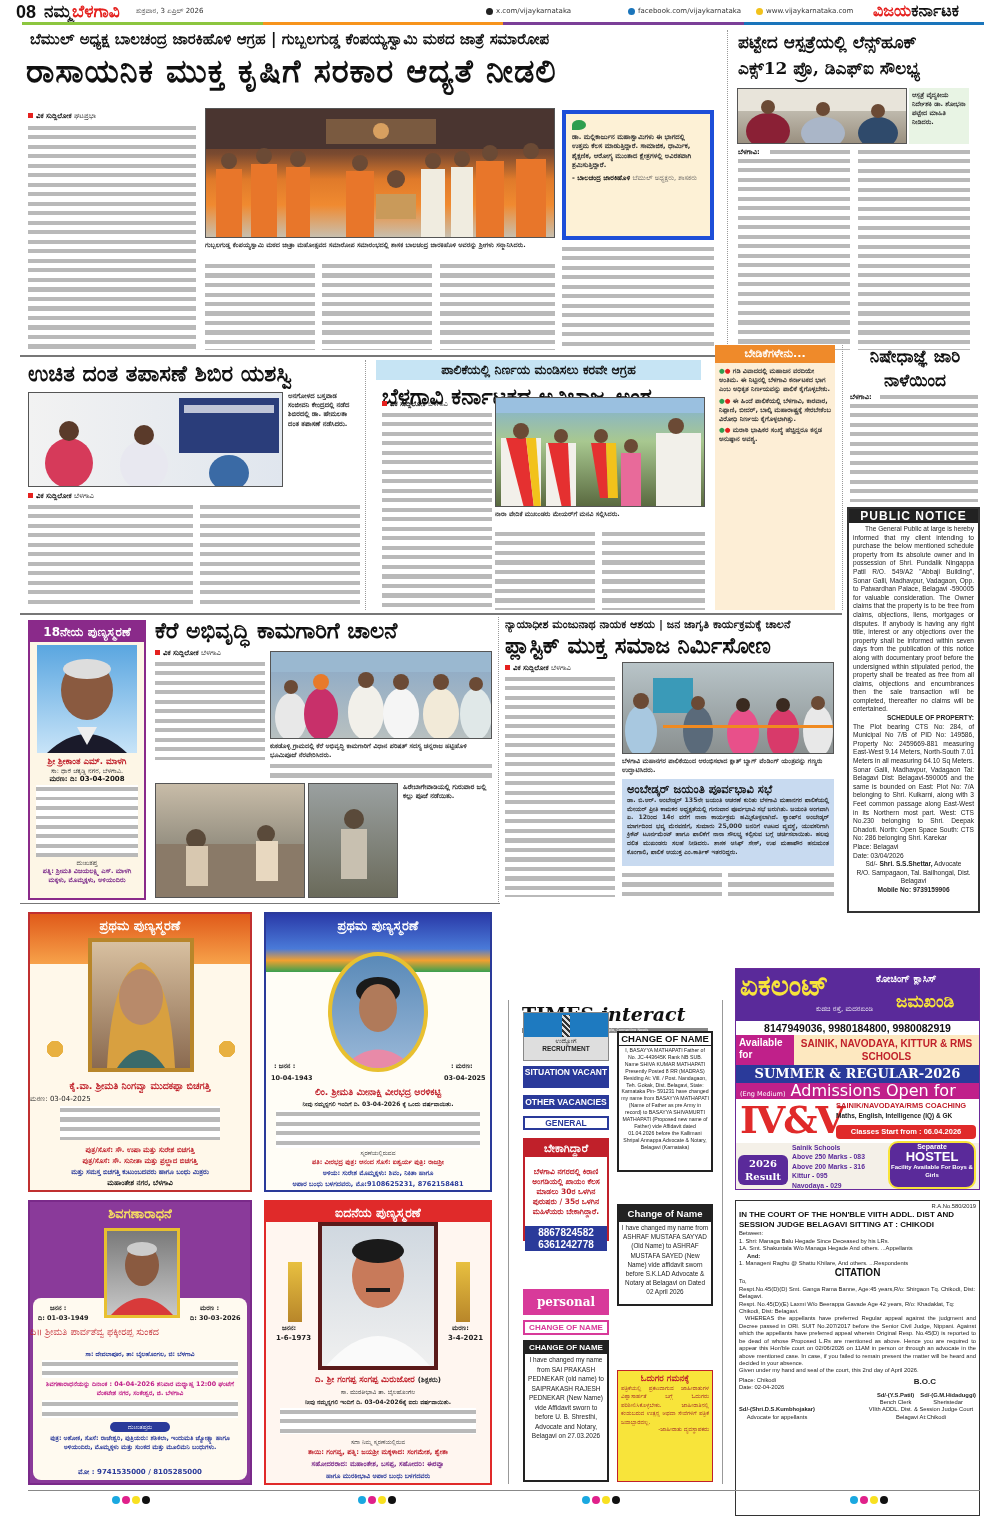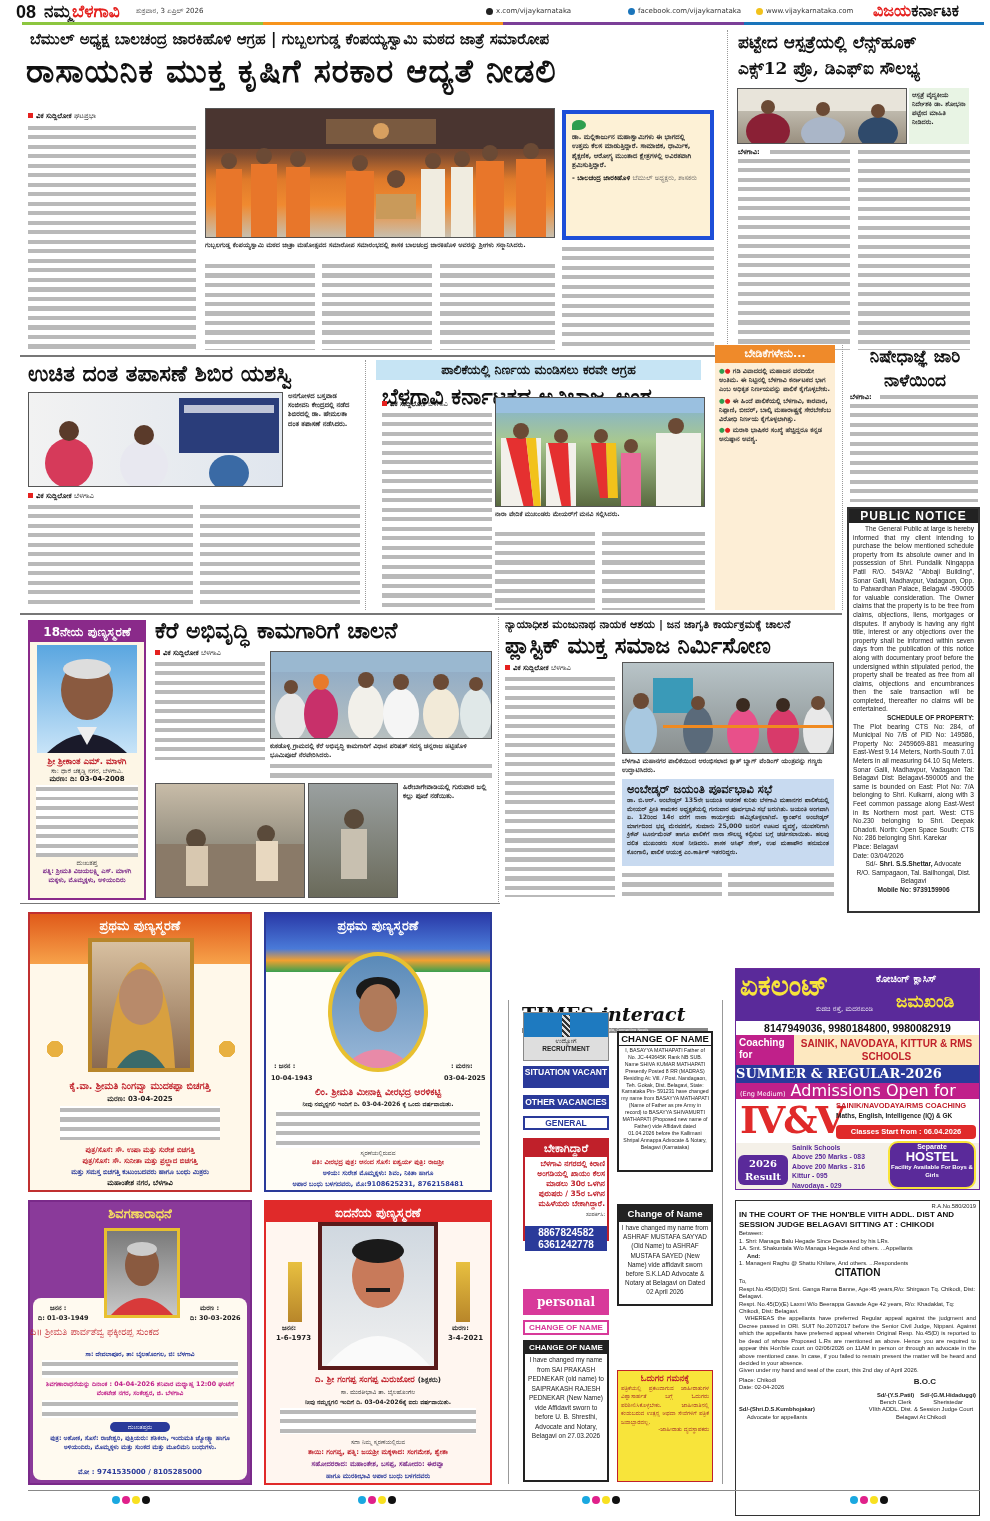--- a/index.html
+++ b/index.html
@@ -337,21 +337,21 @@
   <div class="abs" style="left:58px;top:24px;width:106px;height:134px;border:4px solid #b8862a;background:linear-gradient(180deg,#d8c0a0,#8a6a50)">
     <svg width="98" height="126">
         <path d="M15 126 Q20 30 49 20 Q78 30 83 126 Z" fill="#d8a040"></path>
         <ellipse cx="49" cy="55" rx="22" ry="28" fill="#b88a6a"></ellipse>
         <path d="M25 126 Q49 90 73 126 Z" fill="#3a6a6a"></path>
       </svg>
   </div>
   <div class="abs" style="left:14px;top:110px;width:22px;height:50px;background:radial-gradient(circle,#e8b040 30%,transparent 31%)"></div>
   <div class="abs" style="left:186px;top:110px;width:22px;height:50px;background:radial-gradient(circle,#e8b040 30%,transparent 31%)"></div>
   <div class="abs" style="left:0;top:166px;width:220px;text-align:center;font-size:9.5px;font-weight:bold;color:#c0202a">ಕೈ.ವಾ. ಶ್ರೀಮತಿ ನಿಂಗವ್ವಾ ಮುದಕಪ್ಪಾ ಬಿಚಗತ್ತಿ</div>
-  <div class="abs" style="left:0;top:181px;width:220px;text-align:center;font-size:7px;font-weight:bold;color:#222">ಮರಣ: 03-04-2025</div>
+  <div class="abs" style="left:0;top:181px;width:220px;text-align:left;font-size:7px;font-weight:normal;color:#222">ಮರಣ: 03-04-2025</div>
   <div class="abs txtlines" style="left:30px;top:192px;width:160px;height:34px"></div>
   <div class="abs" style="left:0;top:232px;width:220px;text-align:center;font-size:7px;font-weight:bold;color:#c0202a">ಪುತ್ರ/ಸೊಸೆ: ಸೌ. ಉಷಾ ಮತ್ತು ಸುರೇಶ ಬಿಚಗತ್ತಿ</div>
   <div class="abs" style="left:0;top:243px;width:220px;text-align:center;font-size:7px;font-weight:bold;color:#c0202a">ಪುತ್ರ/ಸೊಸೆ: ಸೌ. ಸುನೀತಾ ಮತ್ತು ಪ್ರಲ್ಹಾದ ಬಿಚಗತ್ತಿ</div>
   <div class="abs" style="left:0;top:254px;width:220px;text-align:center;font-size:6.8px;font-weight:bold;color:#2a3a9a">ಮತ್ತು ಸಮಸ್ತ ಬಿಚಗತ್ತಿ ಕುಟುಂಬದವರು ಹಾಗೂ ಬಂಧು ಮಿತ್ರರು</div>
   <div class="abs" style="left:0;top:265px;width:220px;text-align:center;font-size:7px;font-weight:bold;color:#111">ಮಹಾಂತೇಶ ನಗರ, ಬೆಳಗಾವಿ</div>
 </div>
 
 <div class="abs ad" style="left:264px;top:912px;width:228px;height:280px;border:2px solid #2a3a9a;background:#fffdf6">
   <div style="height:58px;background:linear-gradient(180deg,#2a3aa8,#4a7ad8 60%,#f2a030 80%,#3aa050)"></div>
   <div class="adtitle abs" style="left:0;top:4px;width:224px;color:#fff;font-size:13px">ಪ್ರಥಮ ಪುಣ್ಯಸ್ಮರಣೆ</div>
@@ -436,21 +436,21 @@
   <div style="margin:2px auto 0;width:8px;height:22px;background:repeating-linear-gradient(45deg,#333 0 2px,#ddd 2px 4px)"></div>
   <div style="font-size:6.5px;color:#222">ಉದ್ಯೋಗ</div>
   <div style="font:bold 6.5px 'Liberation Sans',sans-serif;color:#222">RECRUITMENT</div>
 </div>
 <div class="abs clsbox" style="left:523px;top:1066px;width:86px;height:22px;background:#2a3a9a;color:#fff;font-size:8.5px;line-height:10px;padding-top:1px">SITUATION VACANT</div>
 <div class="abs clsbox" style="left:523px;top:1095px;width:86px;height:14px;background:#2a3a9a;color:#fff;font-size:8.5px;line-height:14px">OTHER VACANCIES</div>
 <div class="abs clsbox" style="left:523px;top:1116px;width:86px;height:14px;border:2px solid #2a3a9a;color:#2a3a9a;font-size:8.5px;line-height:11px">GENERAL</div>
 
 <div class="abs" style="left:523px;top:1138px;width:86px;height:103px;border:2px solid #c0202a;background:#fff">
   <div style="background:#c0202a;color:#fff;text-align:center;font-weight:bold;font-size:11px;height:17px;line-height:17px">ಬೇಕಾಗಿದ್ದಾರೆ</div>
-  <div style="text-align:right;font-size:7.5px;line-height:10px;font-weight:bold;color:#c0202a;padding:2px 2px">ಬೆಳಗಾವಿ ನಗರದಲ್ಲಿ ಕಿರಾಣಿ ಅಂಗಡಿಯಲ್ಲಿ ಖಾಯಂ ಕೆಲಸ ಮಾಡಲು 30ರ ಒಳಗಿನ ಪುರುಷರು / 35ರ ಒಳಗಿನ ಮಹಿಳೆಯರು ಬೇಕಾಗಿದ್ದಾರೆ.</div>
+  <div style="text-align:center;font-size:7.5px;line-height:10px;font-weight:bold;color:#c0202a;padding:10px 2px">ಬೆಳಗಾವಿ ನಗರದಲ್ಲಿ ಕಿರಾಣಿ ಅಂಗಡಿಯಲ್ಲಿ ಖಾಯಂ ಕೆಲಸ ಮಾಡಲು 30ರ ಒಳಗಿನ ಪುರುಷರು / 35ರ ಒಳಗಿನ ಮಹಿಳೆಯರು ಬೇಕಾಗಿದ್ದಾರೆ.</div>
   <div style="text-align:right;font-size:5.5px;color:#111;padding-right:2px">ಸಂಪರ್ಕಿಸಿ:</div>
 </div>
 <div class="abs clsbox" style="left:525px;top:1226px;width:82px;height:13px;background:#2a3a9a;color:#fff;font-size:10px;line-height:13px">8867824582</div>
 <div class="abs clsbox" style="left:525px;top:1238px;width:82px;height:13px;background:#2a3a9a;color:#fff;font-size:10px;line-height:13px">6361242778</div>
 
 <div class="abs clsbox" style="left:523px;top:1289px;width:86px;height:26px;background:#d83a9a;color:#fff;font-family:'DejaVu Serif',serif;font-size:12px;line-height:26px">personal</div>
 <div class="abs clsbox" style="left:523px;top:1320px;width:86px;height:15px;border:2px solid #d83a9a;color:#d83a9a;font-size:8px;line-height:12px">CHANGE OF NAME</div>
 
 <div class="abs" style="left:523px;top:1340px;width:86px;height:142px;border:2px solid #222;background:#fff">
   <div class="clsbox" style="background:#222;color:#fff;font-size:8px;height:12px;line-height:12px">CHANGE OF NAME</div>
@@ -475,24 +475,24 @@
 
 <div class="abs ad" style="left:735px;top:968px;width:245px;height:222px;background:#f4f0e8;border:1px solid #6a2a9a">
   <div style="background:#5a2a9a;height:52px;position:relative">
     <div class="abs" style="left:4px;top:0;font:bold 28px 'DejaVu Sans',sans-serif;color:#f8e43a">ಏಕಲಂಟ್</div>
     <div class="abs" style="left:140px;top:4px;font:bold 10px 'DejaVu Sans',sans-serif;color:#fff">ಕೋಚಿಂಗ್ ಕ್ಲಾಸಿಸ್</div>
     <div class="abs" style="left:80px;top:36px;font-size:7px;color:#fff">ಕುಡಚಿ ರಸ್ತೆ, ಮದರಖಂಡಿ</div>
     <div class="abs" style="left:160px;top:22px;font:bold 17px 'DejaVu Sans',sans-serif;color:#f8e43a">ಜಮಖಂಡಿ</div>
   </div>
   <div style="background:#fff;text-align:center;font:bold 10.5px 'Liberation Sans',sans-serif;color:#111;height:14px;line-height:14px">8147949036, 9980184800, 9980082919</div>
   <div style="display:flex;height:30px">
-    <div style="width:58px;background:#c0208a;color:#fff;font:bold 10px 'Liberation Sans',sans-serif;padding:2px 3px;line-height:12px">Coaching for</div>
+    <div style="width:58px;background:#c0208a;color:#fff;font:bold 10px 'Liberation Sans',sans-serif;padding:2px 3px;line-height:12px">Available for</div>
     <div style="flex:1;background:#fde8c0;color:#c0202a;font:bold 10px 'Liberation Sans',sans-serif;text-align:center;line-height:13px;padding-top:2px">SAINIK, NAVODAYA, KITTUR &amp; RMS SCHOOLS</div>
   </div>
-  <div style="background:#2a3a9a;color:#fff;text-align:left;font:bold 13px 'DejaVu Serif',serif;height:18px;line-height:18px">SUMMER &amp; REGULAR-2026</div>
+  <div style="background:#2a3a9a;color:#fff;text-align:center;font:bold 13px 'DejaVu Serif',serif;height:18px;line-height:18px">SUMMER &amp; REGULAR-2026</div>
   <div style="background:#c0208a;color:#fff;height:16px;line-height:16px;padding-left:4px;white-space:nowrap">
     <span style="font-size:6.5px">(Eng Medium)</span>
     <span style="font:bold 12px '
 Liberation Sans',sans-serif">Admissions Open for</span>
   </div>
   <div style="position:relative;height:44px;background:#fff">
     <div class="abs" style="left:4px;top:-2px;font:bold 38px 'DejaVu Serif',serif;color:#e02a2a;letter-spacing:-2px">IV&amp;V</div>
     <div class="abs" style="left:100px;top:2px;font:bold 7.5px 'Liberation Sans',sans-serif;color:#c0202a">SAINIK/NAVODAYA/RMS COACHING</div>
     <div class="abs" style="left:100px;top:13px;font:bold 6.5px 'Liberation Sans',sans-serif;color:#222">Maths, English, Intelligence (IQ) &amp; GK</div>
     <div class="abs" style="left:100px;top:26px;width:140px;height:14px;background:#e02a2a;color:#fff;border-radius:4px;text-align:center;font:bold 7.5px 'Liberation Sans',sans-serif;line-height:14px">Classes Start from : 06.04.2026</div>

